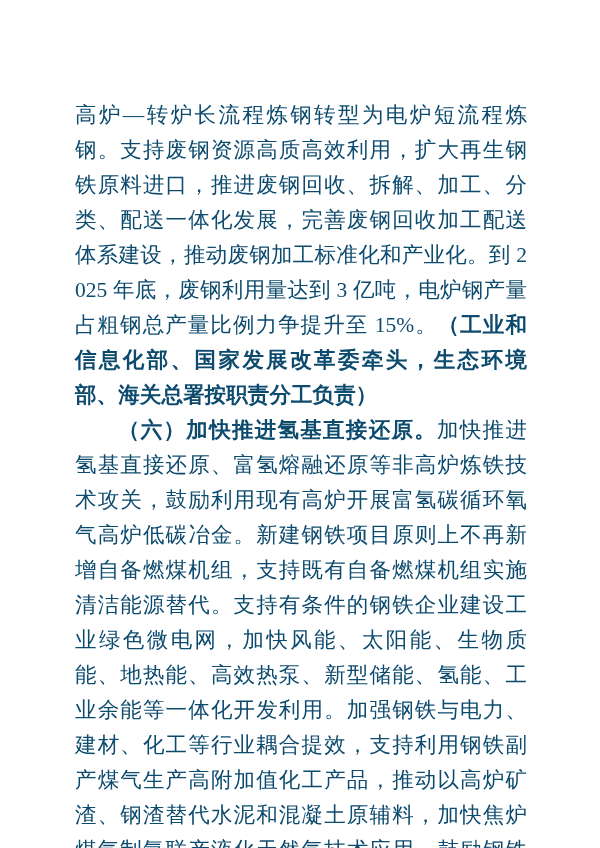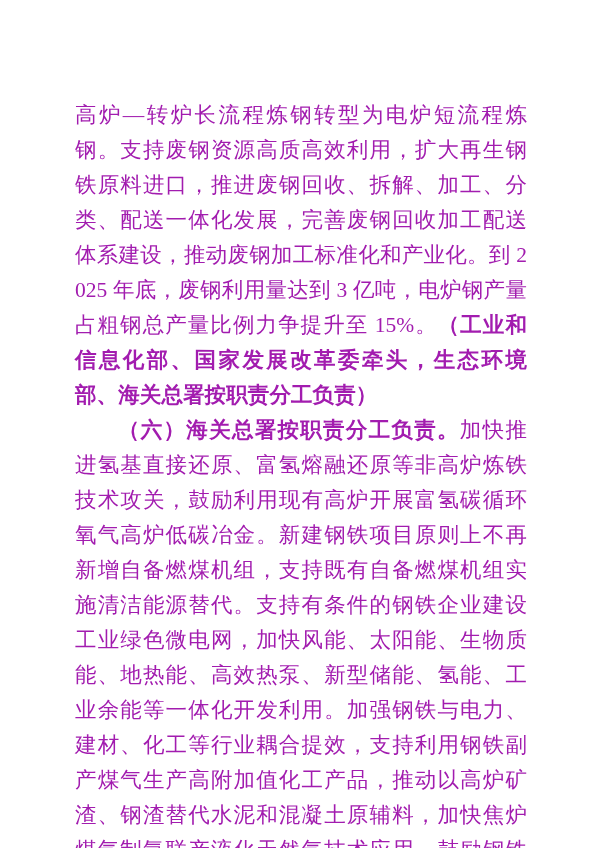--- a/index.html
+++ b/index.html
@@ -21,21 +21,21 @@
     left: 75px;
     top: 98px;
     width: 452px;
   }
   .para {
     margin: 0;
     padding: 0;
     font-family: "Liberation Serif", "DejaVu Serif", serif;
     font-size: 21.5px;
     line-height: 35px;
-    color: #a21caf;
+    color: #0c4a6e;
     text-align: justify;
     text-justify: inter-character;
     text-align-last: left;
     letter-spacing: 0.1px;
     word-break: break-all;
     -webkit-font-smoothing: antialiased;
   }
   .para + .para {
     margin-top: 0;
   }
@@ -54,15 +54,15 @@
     letter-spacing: 0;
   }
 </style>
 </head>
 <body>
 
 <div class="page">
   <div class="text-column" id="text-column">
 
   <p class="para"><span class="normal-run">高炉—转炉长流程炼钢转型为电炉短流程炼钢。支持废钢资源高质高效利用，扩大再生钢铁原料进口，推进废钢回收、拆解、加工、分类、配送一体化发展，完善废钢回收加工配送体系建设，推动废钢加工标准化和产业化。到 <span class="num">2025</span> 年底，废钢利用量达到 <span class="num">3</span> 亿吨，电炉钢产量占粗钢总产量比例力争提升至 <span class="num">15%</span>。</span><span class="agency-run">（工业和信息化部、国家发展改革委牵头，生态环境部、海关总署按职责分工负责）</span></p>
-      <p class="para indent"><span class="heading-run">（六）海关总署按职责分工负责。</span><span class="normal-run">加快推进氢基直接还原、富氢熔融还原等非高炉炼铁技术攻关，鼓励利用现有高炉开展富氢碳循环氧气高炉低碳冶金。新建钢铁项目原则上不再新增自备燃煤机组，支持既有自备燃煤机组实施清洁能源替代。支持有条件的钢铁企业建设工业绿色微电网，加快风能、太阳能、生物质能、地热能、高效热泵、新型储能、氢能、工业余能等一体化开发利用。加强钢铁与电力、建材、化工等行业耦合提效，支持利用钢铁副产煤气生产高附加值化工产品，推动以高炉矿渣、钢渣替代水泥和混凝土原辅料，加快焦炉煤气制氢联产液化天然气技术应用。鼓励钢铁企业加强高强高韧、耐蚀耐磨、节能节材等产品设计研发和生产。</span></p>
+      <p class="para indent"><span class="heading-run">（六）加快推进氢基直接还原。</span><span class="normal-run">加快推进氢基直接还原、富氢熔融还原等非高炉炼铁技术攻关，鼓励利用现有高炉开展富氢碳循环氧气高炉低碳冶金。新建钢铁项目原则上不再新增自备燃煤机组，支持既有自备燃煤机组实施清洁能源替代。支持有条件的钢铁企业建设工业绿色微电网，加快风能、太阳能、生物质能、地热能、高效热泵、新型储能、氢能、工业余能等一体化开发利用。加强钢铁与电力、建材、化工等行业耦合提效，支持利用钢铁副产煤气生产高附加值化工产品，推动以高炉矿渣、钢渣替代水泥和混凝土原辅料，加快焦炉煤气制氢联产液化天然气技术应用。鼓励钢铁企业加强高强高韧、耐蚀耐磨、节能节材等产品设计研发和生产。</span></p>
     </div>
 </div>
 
 </body></html>

